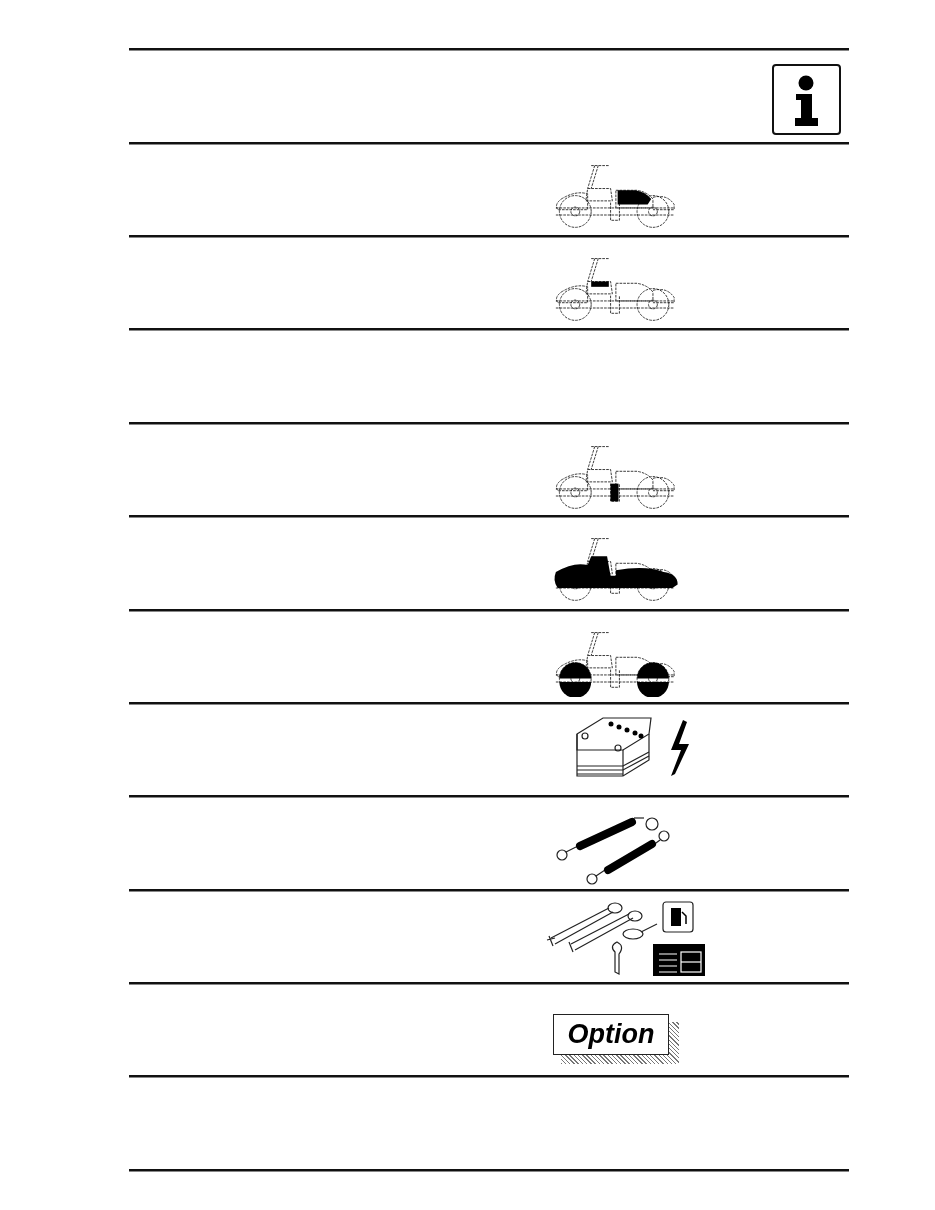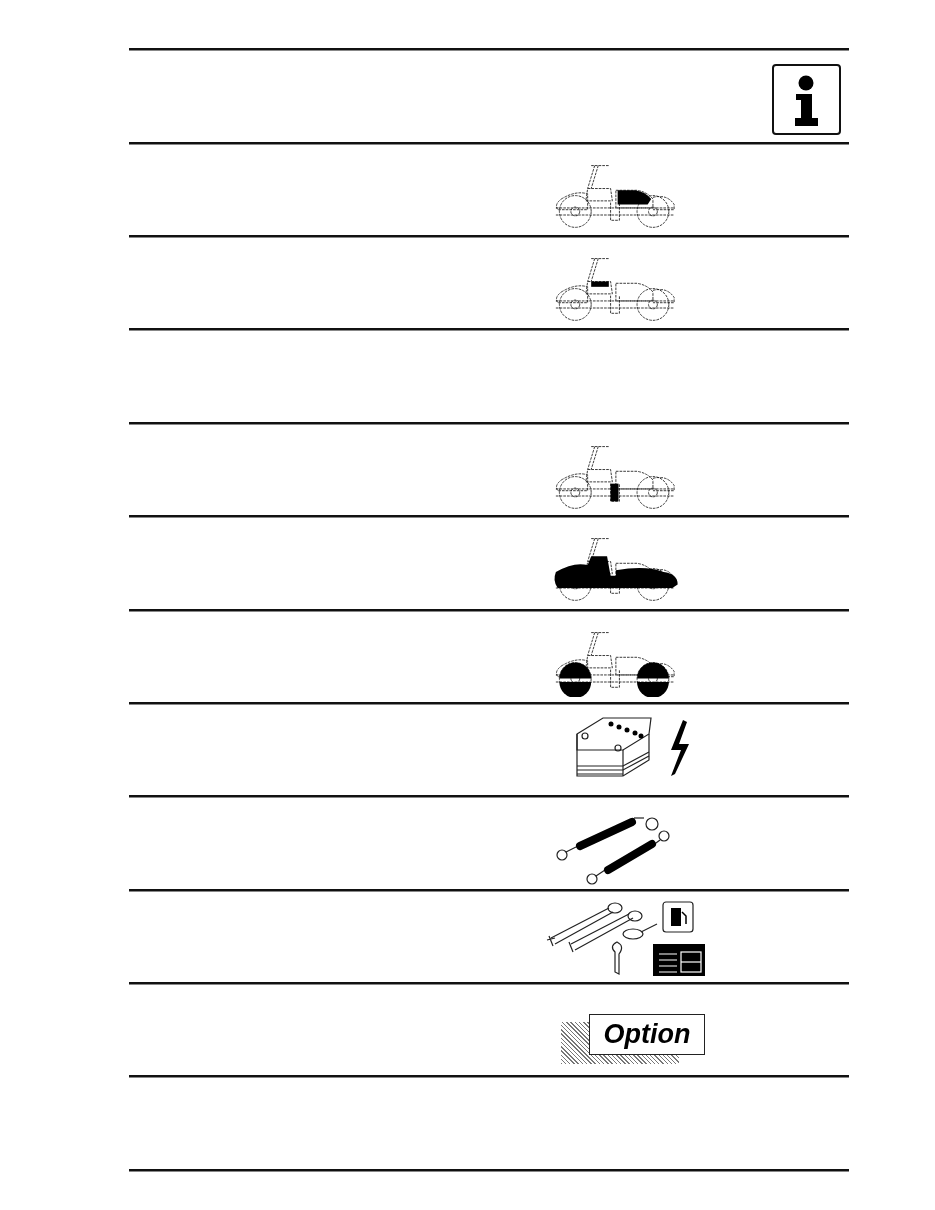--- a/index.html
+++ b/index.html
@@ -6,21 +6,21 @@
   body { width:935px; height:1210px; position:relative; overflow:hidden; font-family:"Liberation Sans", sans-serif; }
   .page { position:absolute; left:0; top:0; width:935px; height:1210px; }
   .hline { position:absolute; left:129px; width:720px; height:3px; background:#111; border-bottom:1px solid #888; box-sizing:border-box; }
   .row { position:absolute; left:129px; width:720px; height:93px; }
   .icon-slot { position:absolute; }
   .info-box { position:absolute; left:772px; top:64px; width:69px; height:71px; border:2px solid #111; border-radius:4px; box-sizing:border-box; background:#fff; }
   .option-wrap { position:absolute; left:553px; top:1014px; width:130px; height:52px; }
   .option-shadow { position:absolute; left:8px; top:8px; width:118px; height:42px;
      background: repeating-linear-gradient(45deg,#777 0 1px,#fff 1px 3px), #ccc; }
   .option-box { position:absolute; left:0; top:0; width:116px; height:41px; background:#fff; border:1.5px solid #222; box-sizing:border-box;
-     display:flex; align-items:center; justify-content:center; font-weight:bold; font-style:italic; font-size:27px; color:#000;margin-left:36px; }
+     display:flex; align-items:center; justify-content:center; font-weight:bold; font-style:italic; font-size:27px; color:#000; }
 </style>
 </head>
 <body>
 
 <div class="page">
 
   <div class="hline" style="top:48px"></div>
   <div class="hline" style="top:142px"></div>
   <div class="hline" style="top:235px"></div>
   <div class="hline" style="top:328px"></div>

